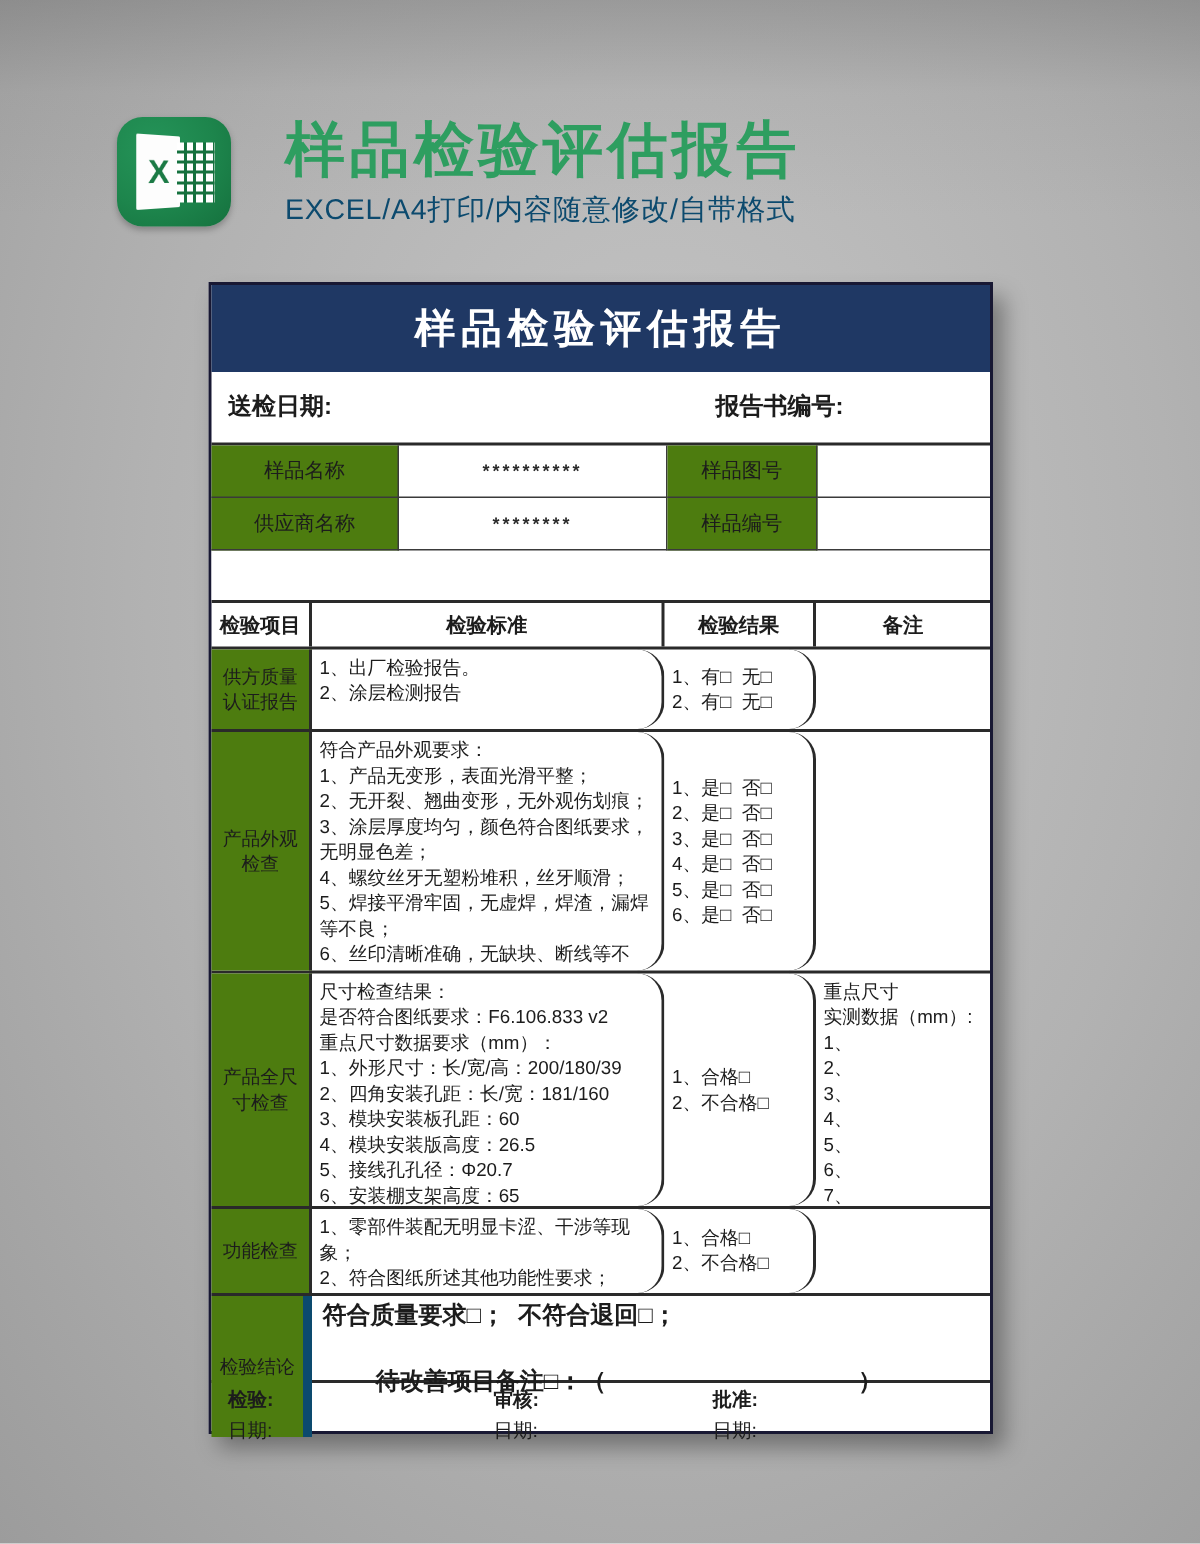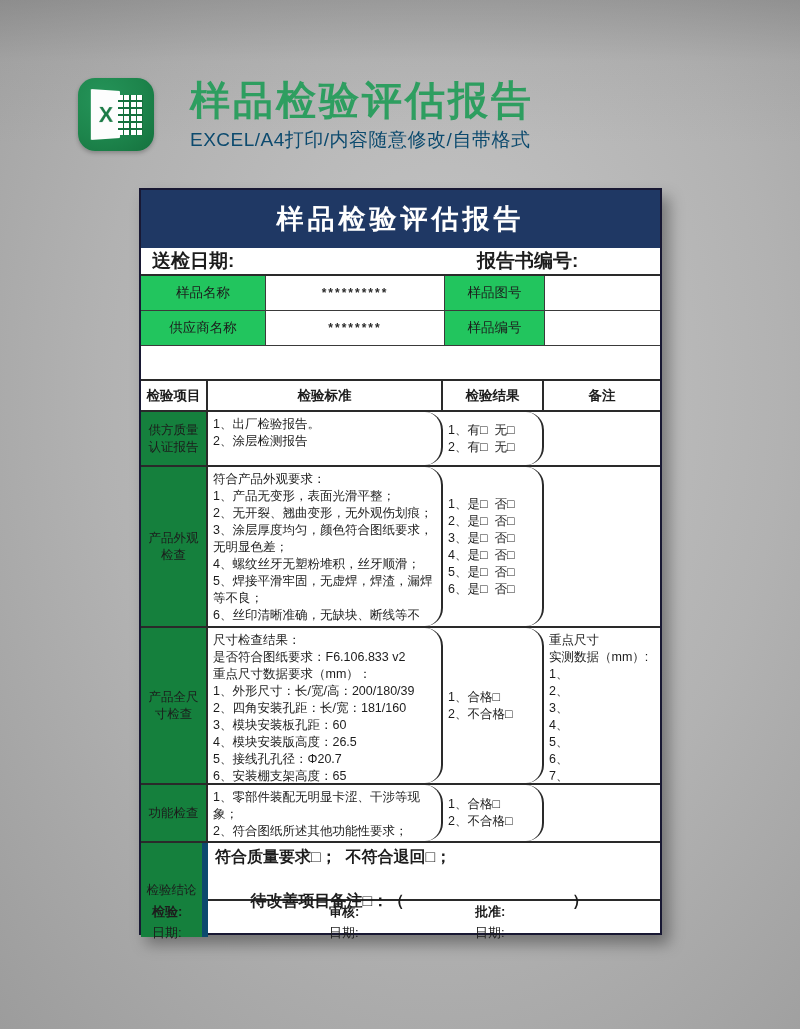--- a/index.html
+++ b/index.html
@@ -52,52 +52,52 @@
     border: 2px solid #181833;
     box-shadow: 7px 9px 14px rgba(0,0,0,.35);
     color: #1c1c1c;
   }
   .sheet-title {
     height: 58px; background: #1f3864; color: #ffffff;
     display: flex; align-items: center; justify-content: center;
     font-size: 27px; font-weight: bold; letter-spacing: 4px;
   }
   .meta-row {
-    height: 28px; border-bottom: 2px solid #2a2a2a;
+    height: 49px; border-bottom: 2px solid #2a2a2a;
     display: grid; grid-template-columns: 336px 1fr; align-items: center;
-    font-size: 19px; font-weight: 600;
+    font-size: 16px; font-weight: 600;
   }
   .meta-row .cell-l { padding-left: 11px; }
 
   .info-grid { display: grid; grid-template-columns: 125px 179px 100px 1fr; }
   .info-grid > div {
     height: 35px; display: flex; align-items: center; justify-content: center;
     border-bottom: 1px solid #3a3a3a; font-size: 13.5px;
   }
-  .info-grid .lbl { background: #22c55e; border-right: 1px solid #3a3a3a; }
+  .info-grid .lbl { background: #4d7c0f; border-right: 1px solid #3a3a3a; }
   .info-grid .val { border-right: 1px solid #3a3a3a; font-weight: bold; letter-spacing: 2px; font-size: 12px; color: #2b2b2b; }
   .info-grid .val2 { border-right: none; }
 
   .spacer-row { height: 35px; border-bottom: 2px solid #2a2a2a; background: #fff; }
 
   .main-head {
     display: grid; grid-template-columns: 67px 235px 101px 1fr;
     height: 31px; border-bottom: 2px solid #2a2a2a; font-weight: bold; font-size: 13.5px;
   }
   .main-head > div { display: flex; align-items: center; justify-content: center; border-right: 2px solid #2a2a2a; }
   .main-head > div:last-child { border-right: none; }
 
   .insp-row {
     display: grid; grid-template-columns: 67px 235px 101px 1fr;
     border-bottom: 2px solid #2a2a2a; font-size: 12.5px;
   }
   .insp-row > div { border-right: 2px solid #2a2a2a; overflow: hidden; }
   .insp-row > div:last-child { border-right: none; }
   .item-cell {
-    background: #15803d; display: flex; align-items: center; justify-content: center;
+    background: #4d7c0f; display: flex; align-items: center; justify-content: center;
     text-align: center; padding: 2px 3px; line-height: 17px;
   }
   .lines-cell { display: flex; flex-direction: column; justify-content: center; padding: 3px 5px; border-radius: 18px; }
   .lines-cell.top { justify-content: flex-start; padding-top: 4px; }
   .line { line-height: 17px; white-space: pre-wrap; }
 
   .insp-row:nth-of-type(1) { height: 55px; }
   .insp-row:nth-of-type(2) { height: 161px; }
   .insp-row:nth-of-type(3) { height: 157px; }
   .insp-row:nth-of-type(4) { height: 58px; }

